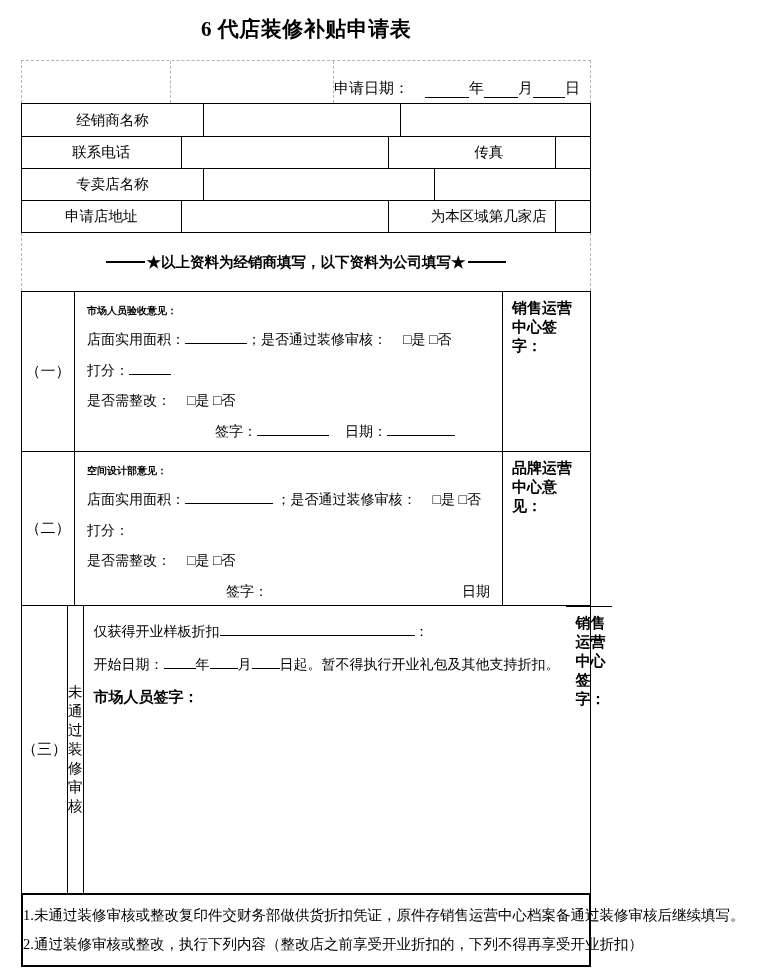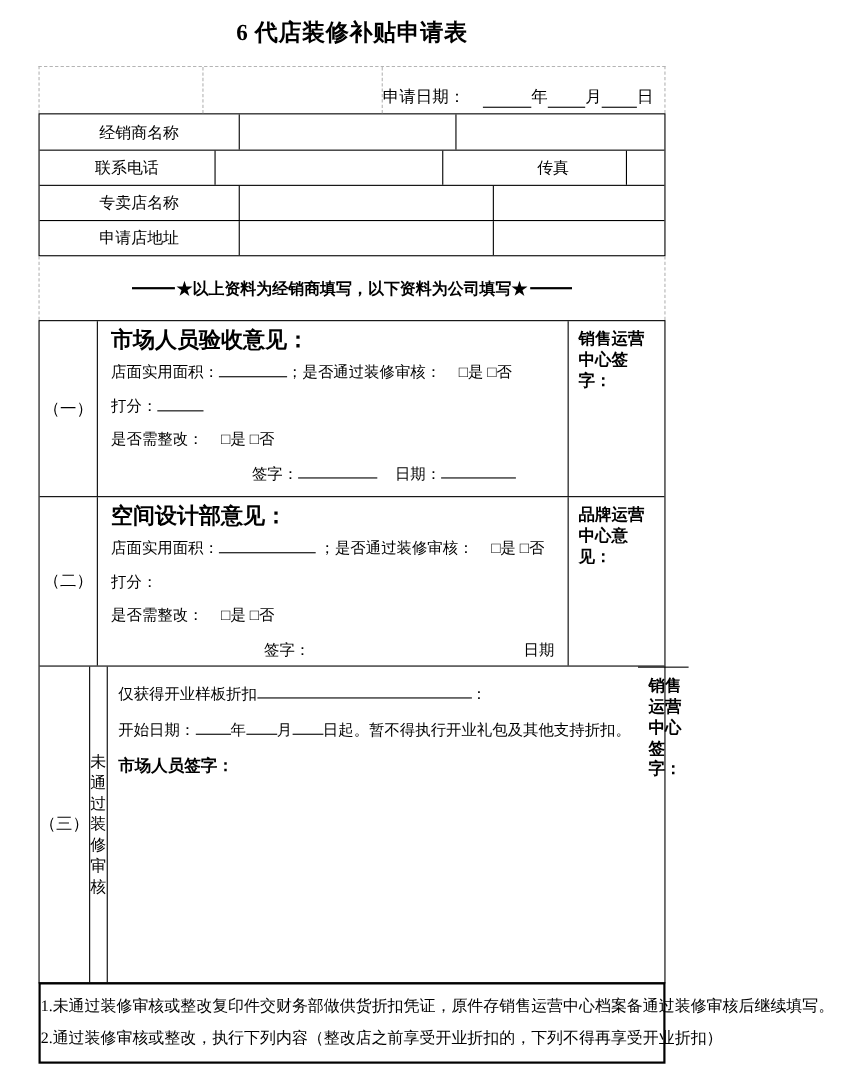--- a/index.html
+++ b/index.html
@@ -3,21 +3,21 @@
 <meta charset="utf-8">
 <style>
   * { box-sizing: border-box; }
   html,body { margin:0; padding:0; background:#fff; }
   body {
     width:768px; height:980px;
     font-family:"Liberation Serif","DejaVu Serif",serif;
     color:#000; font-size:14px;
     position:relative; overflow:hidden;
   }
-  .doc { position:absolute; left:35px; top:0; width:570px; }
+  .doc { position:absolute; left:21px; top:0; width:570px; }
 
   .title {
     margin-top:16px; text-align:center;
     font-size:21px; font-weight:bold; line-height:27px; letter-spacing:0.5px;
   }
 
   
   .top-row {
     margin-top:17px; height:43px;
     border:1px dashed #b4b4b4; border-bottom:none;
@@ -55,21 +55,21 @@
   .sec-one { height:159px; }
   .sec-two { height:154px; border-top:1px solid #000; }
   .sec-three { height:288px; border-top:1px solid #000; }
   .col-num {
     width:53px; border-right:1px solid #000;
     display:flex; align-items:center; justify-content:center; font-size:15px;
   }
   .col-main { width:428px; border-right:1px solid #000; padding:5px 6px 0 12px; }
   .col-side { flex:1; padding:7px 8px 0 9px; font-weight:bold; font-size:15px; }
   .fline { line-height:30.5px; white-space:nowrap; }
-  .fheading { font-weight:bold; font-size:20px; line-height:28px;font-family:Liberation Mono, monospace; }
+  .fheading { font-weight:bold; font-size:10px; line-height:28px; }
   .indent1 { margin-left:128px; }
   .indent2 { margin-left:139px; }
   .gap-date { display:inline-block; width:194px; }
 
   .sec3-col2 {
     width:133px; border-right:1px solid #000;
     display:flex; align-items:center; justify-content:center; font-size:14.5px;
   }
   .sec3-main { flex:1; display:flex; flex-direction:row; }
   .sec3-top { height:140px; padding:9px 6px 0 10px; }
@@ -129,20 +129,21 @@
       <div class="ic ic4"></div>
     </div>
     <div class="info-row">
       <div class="ic ic1">专卖店名称</div>
       <div class="ic ic2"></div>
       <div class="ic ic4"></div>
     </div>
     <div class="info-row">
       <div class="ic ic1">申请店地址</div>
       <div class="ic ic2"></div>
+      <div class="ic ic3">为本区域第几家店</div>
       <div class="ic ic4"></div>
     </div>
   </div>
 
   <div class="gap">
     <div class="sep-line"></div>
     <div class="sep-text">★以上资料为经销商填写，以下资料为公司填写★</div>
     <div class="sep-line"></div>
   </div>
 

